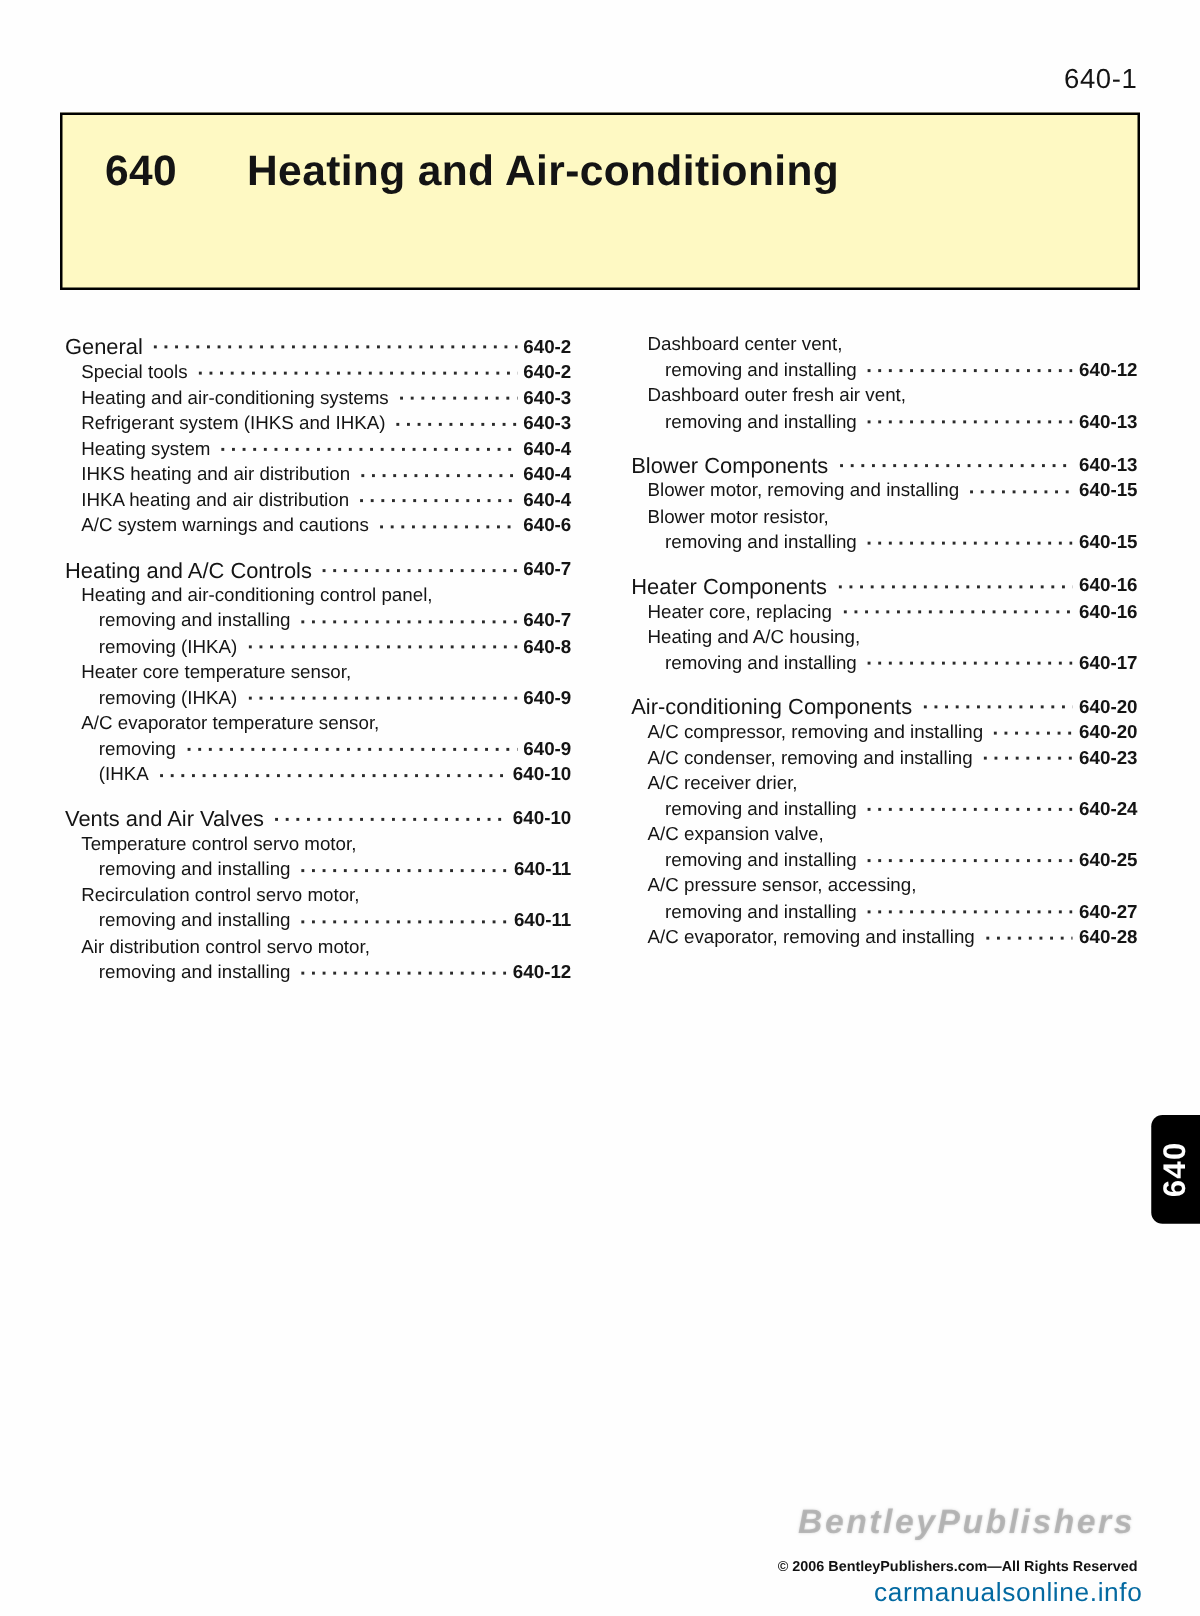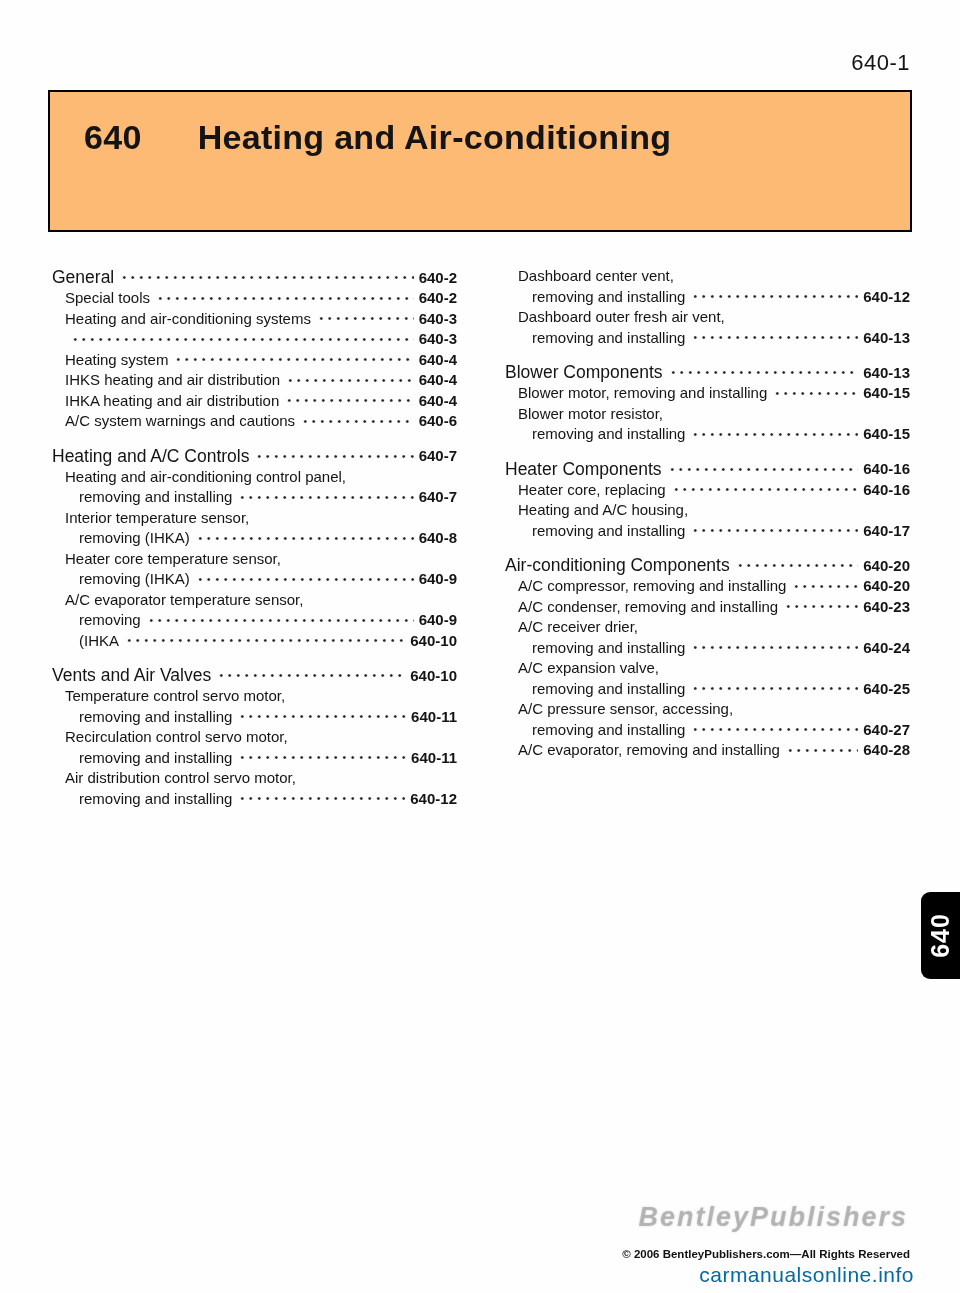--- a/index.html
+++ b/index.html
@@ -10,21 +10,21 @@
     color:#141414;
     position:relative;
     overflow:hidden;
   }
   .page-number {
     position:absolute; top:50px; right:50px;
     font-size:22px; letter-spacing:0.5px;
   }
   .title-box {
     position:absolute; left:48px; top:90px; width:864px; height:142px;
-    border:2.5px solid #000; background:#fdba74;
+    border:2.5px solid #000; background:#fef9c3;
   }
   .title-line {
     padding:26px 0 0 34px;
     font-size:34px; font-weight:bold; letter-spacing:0.3px;
     white-space:nowrap;
   }
   .sec-num { margin-right:56px; }
   .toc {
     position:absolute; left:52px; top:266px; width:858px;
     display:flex; gap:48px;
@@ -99,20 +99,21 @@
         <span class="txt">Special tools</span>
         <span class="dots"></span>
         <span class="pg">640-2</span>
       </div>
       <div class="row item">
         <span class="txt">Heating and air-conditioning systems</span>
         <span class="dots"></span>
         <span class="pg">640-3</span>
       </div>
       <div class="row item">
+        <span class="txt">Refrigerant system (IHKS and IHKA)</span>
         <span class="dots"></span>
         <span class="pg">640-3</span>
       </div>
       <div class="row item">
         <span class="txt">Heating system</span>
         <span class="dots"></span>
         <span class="pg">640-4</span>
       </div>
       <div class="row item">
         <span class="txt">IHKS heating and air distribution</span>
@@ -134,23 +135,20 @@
         <span class="dots"></span>
         <span class="pg">640-7</span>
       </div>
       <div class="row item">
         <span class="txt">Heating and air-conditioning control panel,</span>
       </div>
       <div class="row cont">
         <span class="txt">removing and installing</span>
         <span class="dots"></span>
         <span class="pg">640-7</span>
-      </div>
-      <div class="row item">
-        <span class="txt">Interior temperature sensor,</span>
       </div>
       <div class="row cont">
         <span class="txt">removing (IHKA)</span>
         <span class="dots"></span>
         <span class="pg">640-8</span>
       </div>
       <div class="row item">
         <span class="txt">Heater core temperature sensor,</span>
       </div>
       <div class="row cont">

